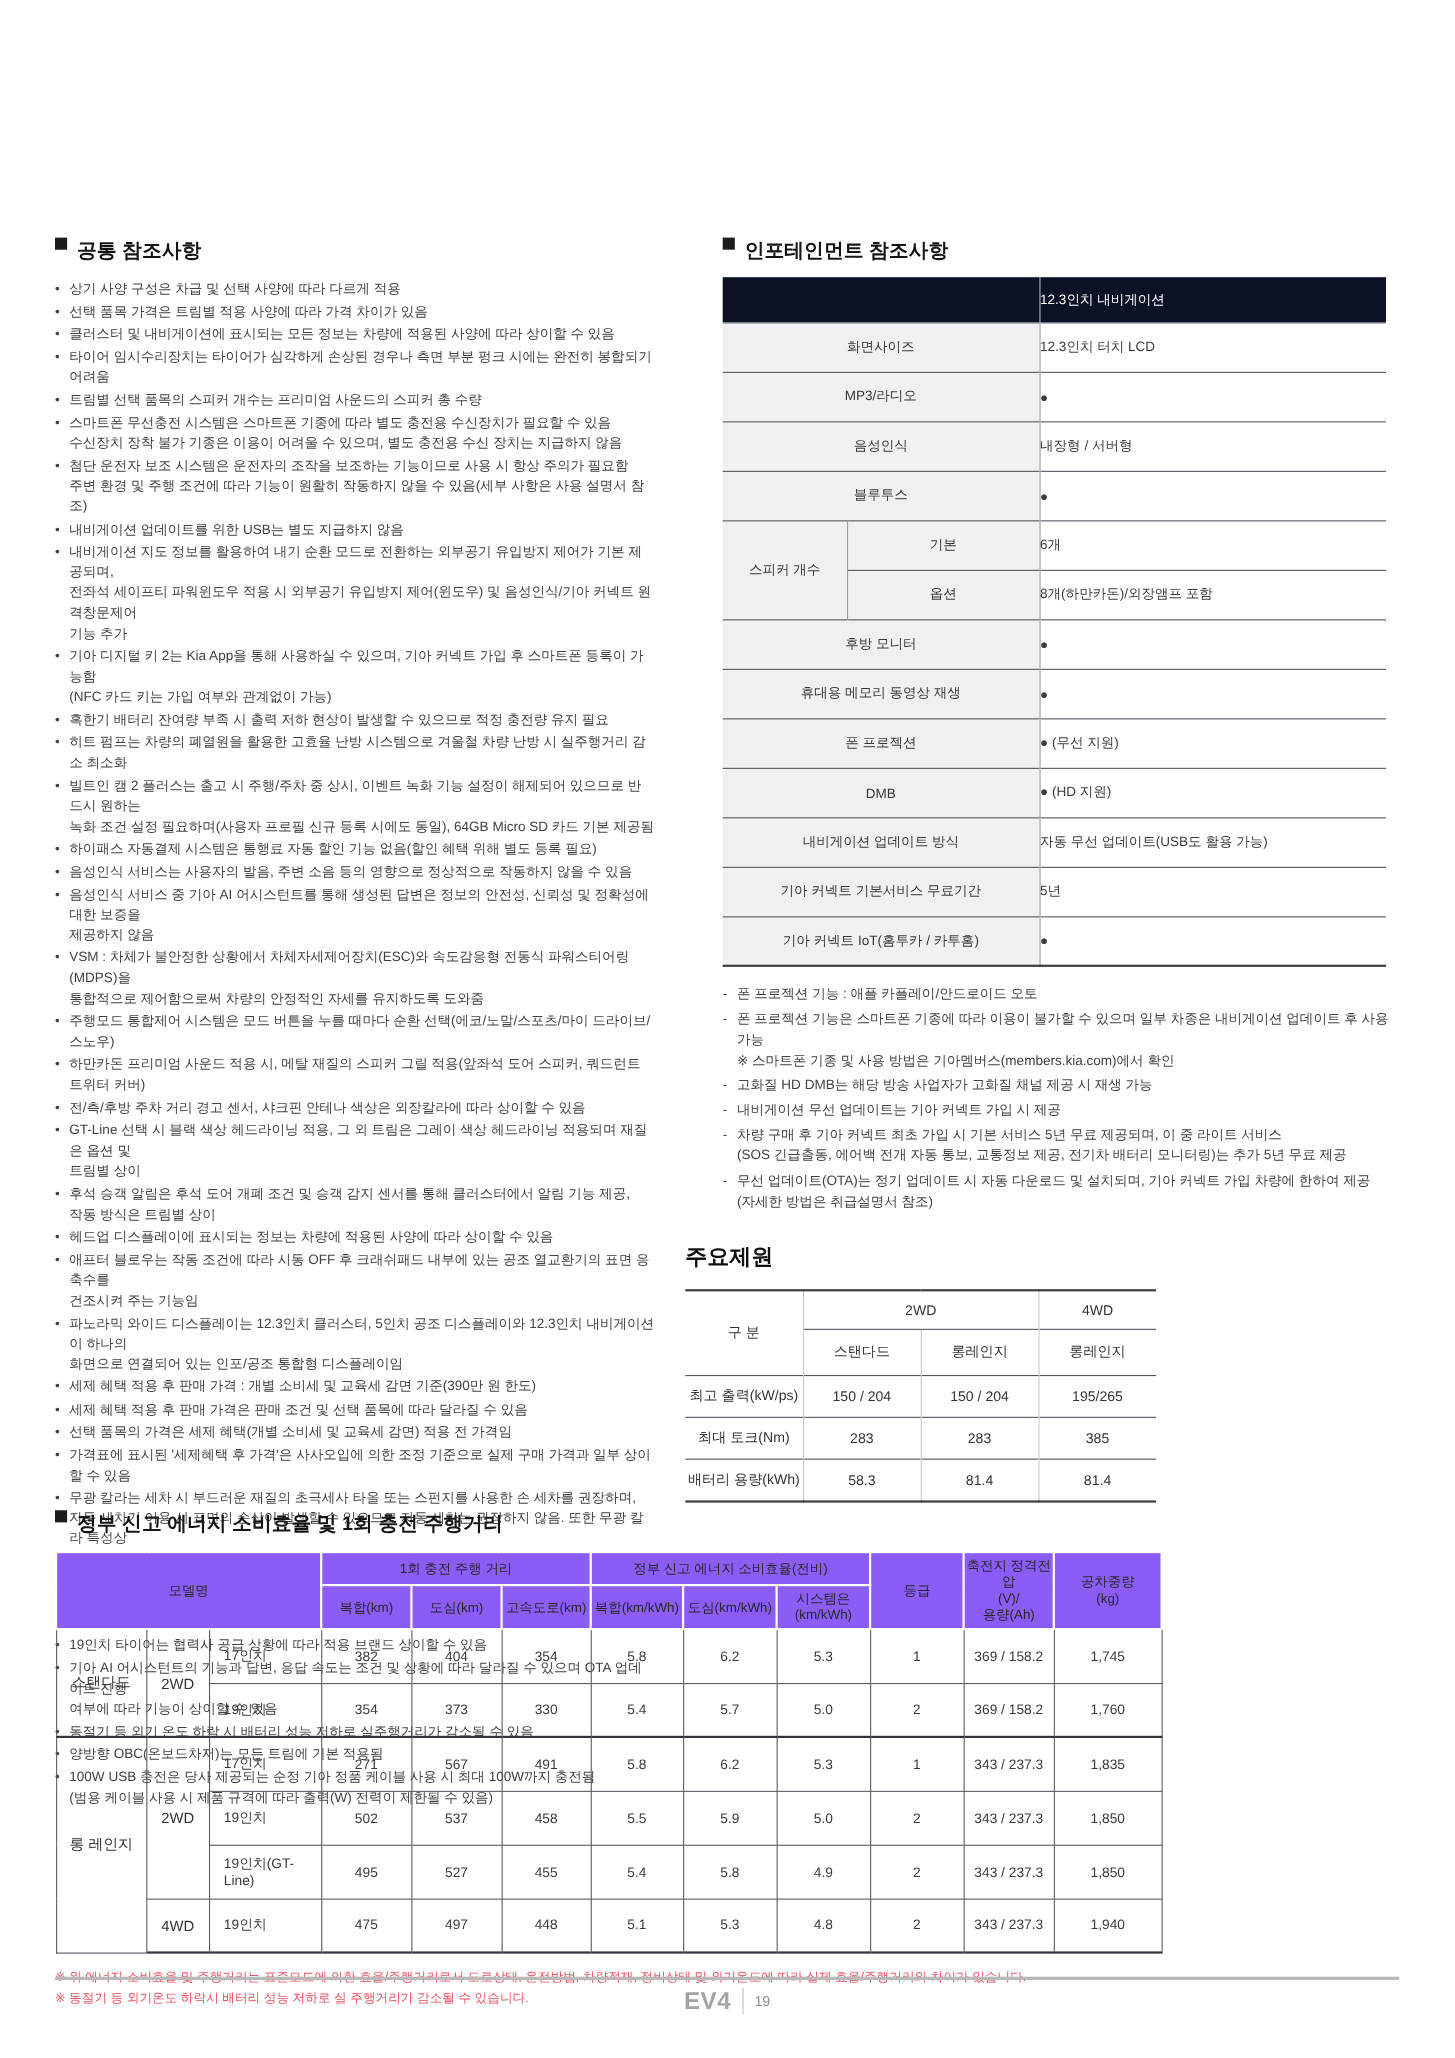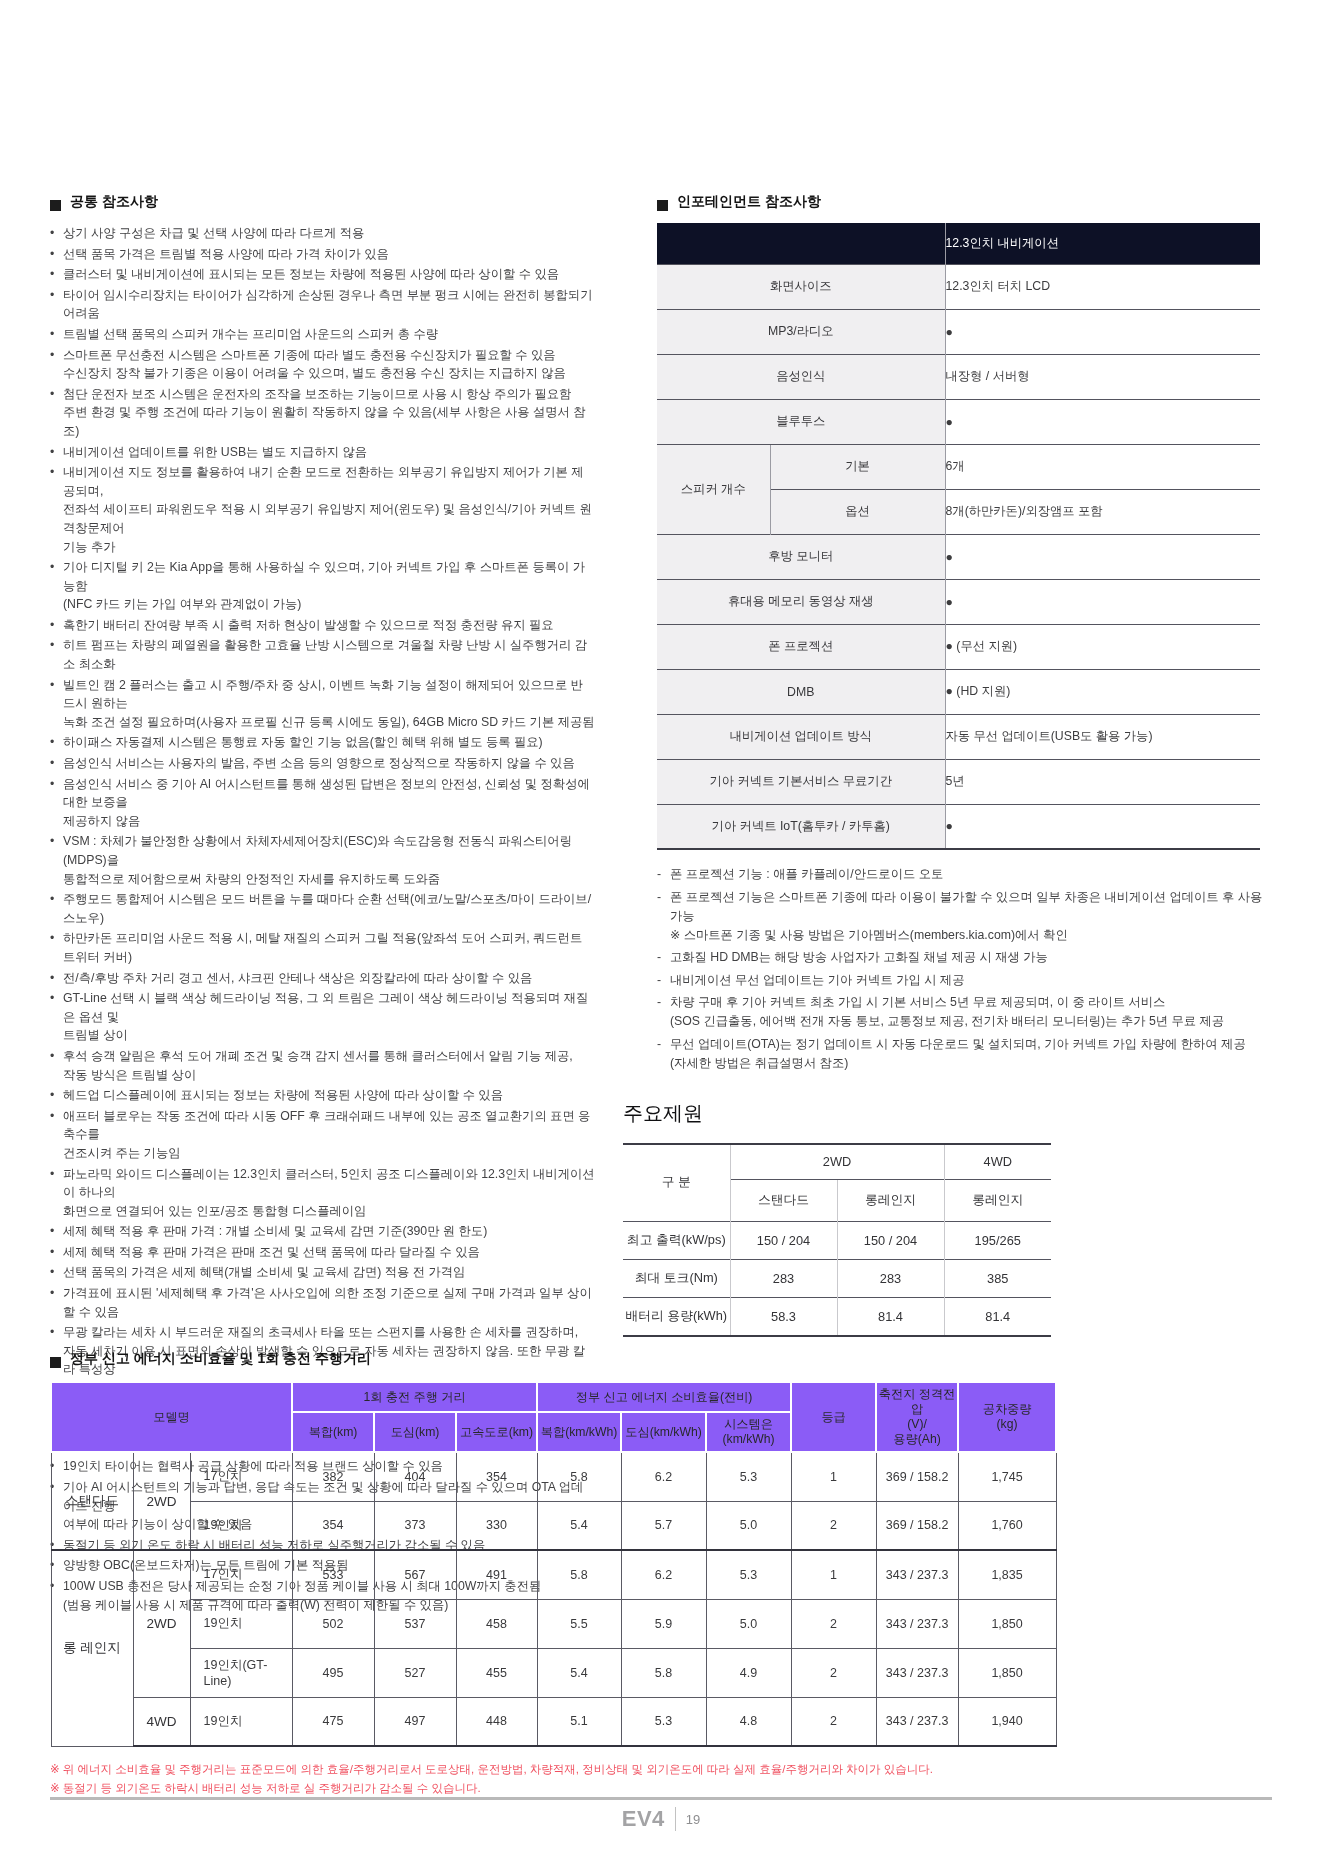--- a/index.html
+++ b/index.html
@@ -2,21 +2,21 @@
 <html><head>
 <meta charset="utf-8">
 <style>
   * { margin:0; padding:0; box-sizing:border-box; }
   html,body { background:#ffffff; }
   body {
     width:1323px; height:1871px; position:relative;
     font-family:"Liberation Sans","DejaVu Sans",sans-serif;
     color:#3f3f41; overflow:hidden;
   }
-  .sec-title { display:flex; align-items:flex-end; gap:9px; font-size:14px; font-weight:bold; color:#141414; }
+  .sec-title { display:flex; align-items:flex-start; gap:9px; font-size:18px; font-weight:bold; color:#141414;margin-top:23px; }
   .sq { width:11px; height:11px; background:#1c1c1c; flex:none; }
 
   
   .col-left { position:absolute; left:50px; top:193px; width:545px; }
   .bullets { margin-top:13px; }
   .bullet { display:flex; font-size:12.3px; line-height:18.6px; margin-bottom:2px; color:#414143; }
   .bullet .mk { width:13px; flex:none; }
   .bullet .tx { white-space:pre-line; flex:1; }
 
   
@@ -28,21 +28,21 @@
   .info-table .label-cell { background:#f0eff1; color:#37373a; }
   .info-table .value-cell { border-left:1px solid #9b9ba3; color:#3c3c3e; }
   .info-table .sub-label { border-left:1px solid #9b9ba3; }
   .info-notes { margin-top:15px; }
   .dnote { display:flex; font-size:12.3px; line-height:19px; margin-bottom:3.5px; color:#414143; }
   .dnote .mk { width:13px; flex:none; }
   .dnote .tx { white-space:pre-line; flex:1; }
 
   
   .specs { margin-left:-34px; margin-top:27px; width:428px; }
-  .specs-title { font-size:20px; font-weight:normal; color:#101012; }
+  .specs-title { font-size:20px; font-weight:bold; color:#101012; }
   .spec-table { border-collapse:collapse; width:428px; margin-top:16px; table-layout:fixed;
                 border-top:2px solid #3c3c46; border-bottom:2px solid #3c3c46; }
   .spec-table th, .spec-table td { font-weight:normal; font-size:12.8px; text-align:center; vertical-align:middle; color:#333336; }
   .spec-table thead tr:first-child th { height:36px; }
   .spec-table thead tr:last-child th { height:42px; border-top:1px solid #54545e; }
   .spec-table thead th.rowhead { border-top:none; }
   .spec-table tbody th, .spec-table tbody td { height:38px; border-top:1px solid #54545e; }
   .spec-table .vline { border-left:1px solid #c9c9cd; }
 
   
@@ -459,21 +459,21 @@
             <td class="e-val">5.7</td>
             <td class="e-val">5.0</td>
             <td class="e-val">2</td>
             <td class="e-val">369 / 158.2</td>
             <td class="e-val">1,760</td>
           </tr>
           <tr class="group-start">
             <td class="e-trim" rowspan="4">롱 레인지</td>
             <td class="e-drive" rowspan="3">2WD</td>
             <td class="e-wheel">17인치</td>
-            <td class="e-val">533</td>
+            <td class="e-val">271</td>
             <td class="e-val">567</td>
             <td class="e-val">491</td>
             <td class="e-val">5.8</td>
             <td class="e-val">6.2</td>
             <td class="e-val">5.3</td>
             <td class="e-val">1</td>
             <td class="e-val">343 / 237.3</td>
             <td class="e-val">1,835</td>
           </tr>
           <tr>

